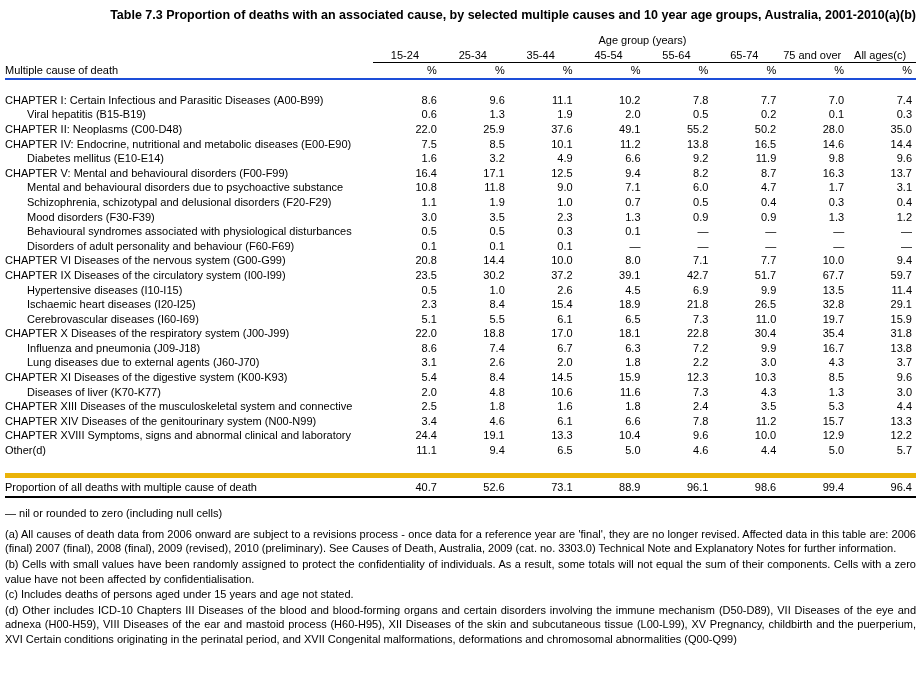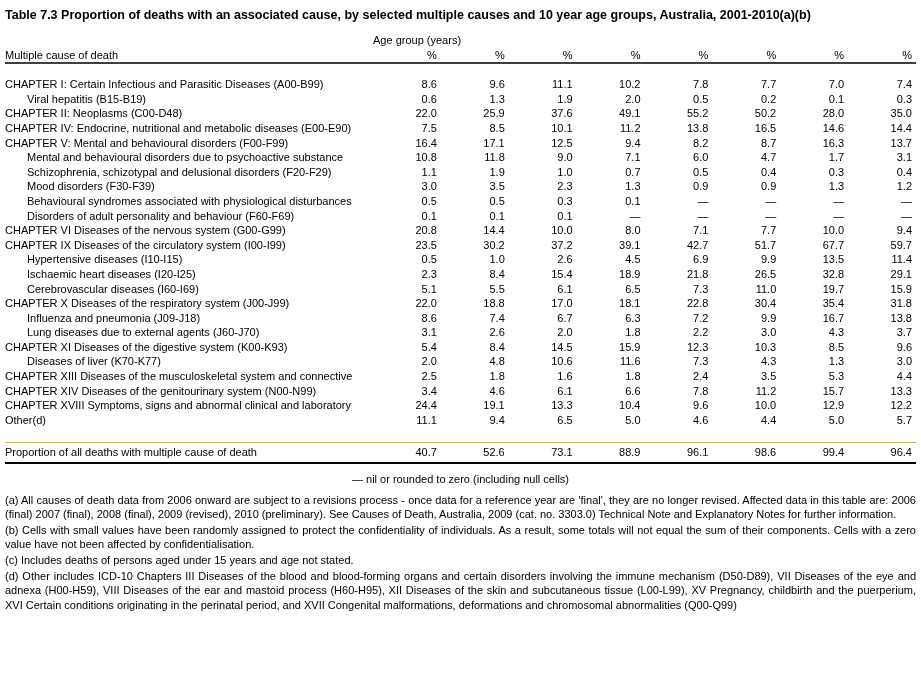--- a/index.html
+++ b/index.html
@@ -1,20 +1,20 @@
 <!DOCTYPE html>
 <html><head>
 <meta charset="utf-8">
 <style>
   html, body { margin: 0; padding: 0; background: #ffffff; color: #000000; }
   body { font-family: "Liberation Sans", "DejaVu Sans", sans-serif; width: 921px; }
   .page { width: 921px; box-sizing: border-box; padding: 6px 5px 0 5px; }
 
   .title {
-    text-align: left;
+    text-align: right;
     font-weight: bold;
     font-size: 12.5px;
     line-height: 15px;
     margin: 2px 0 10px 0;
   }
 
   table.data {
     width: 100%;
     border-collapse: collapse;
     table-layout: fixed;
@@ -23,43 +23,43 @@
   table.data th, table.data td {
     padding: 0 4px 0 0;
     line-height: 14.6px;
     vertical-align: bottom;
     white-space: nowrap;
     overflow: hidden;
     font-weight: normal;
   }
   col.label-col { width: 368px; }
 
-  .span-row th { font-weight: bold; text-align: left; }
+  .span-row th { font-weight: bold; text-align: center; }
   .cols-row th { font-weight: bold; text-align: center; padding-bottom: 1px; }
   .cols-row th.num-h { border-bottom: 1px solid #000; }
-  .unit-row th { font-weight: bold; border-bottom: 2px solid #404040; padding-bottom: 1px; }
+  .unit-row th { font-weight: bold; border-bottom: 2px solid #1d4ed8; padding-bottom: 1px; }
   .unit-row th.row-header { text-align: left; }
   .unit-row th.unit { text-align: right; }
 
   tbody td.label { text-align: left; }
   tbody td.label.indent { padding-left: 22px; }
   tbody td.num, tfoot td.num { text-align: right; }
   tbody tr.first-data td { padding-top: 13px; }
 
   tfoot tr.spacer-row td { height: 15px; }
   tfoot tr.total-row td {
-    border-top: 1px solid #eab308;
+    border-top: 5px solid #eab308;
     border-bottom: 2px solid #000;
     padding-top: 2px;
     padding-bottom: 2px;
   }
   tfoot td.label { text-align: left; }
 
   .footnotes { margin-top: 8px; font-size: 11px; line-height: 14.6px; }
-  .footnotes .nil-note { margin: 2px 0 6px 0; text-align: center; }
+  .footnotes .nil-note { margin: 2px 0 6px 0; }
   .footnotes .note { text-align: justify; margin: 0 0 1px 0; }
 </style>
 </head>
 <body>
 
 <div class="page">
 
   <div class="title">Table 7.3 Proportion of deaths with an associated cause, by selected multiple causes and 10 year age groups, Australia, 2001-2010(a)(b)</div>
 
   <table class="data">
@@ -71,20 +71,31 @@
         <col>
         <col>
         <col>
         <col>
         <col>
     </colgroup>
     <thead>
       <tr class="span-row">
         <th></th>
         <th colspan="8">Age group (years)</th>
+      </tr>
+      <tr class="cols-row">
+        <th></th>
+        <th class="num-h">15-24</th>
+        <th class="num-h">25-34</th>
+        <th class="num-h">35-44</th>
+        <th class="num-h">45-54</th>
+        <th class="num-h">55-64</th>
+        <th class="num-h">65-74</th>
+        <th class="num-h">75 and over</th>
+        <th class="num-h">All ages(c)</th>
       </tr>
       <tr class="unit-row">
         <th class="row-header">Multiple cause of death</th>
         <th class="unit">%</th>
         <th class="unit">%</th>
         <th class="unit">%</th>
         <th class="unit">%</th>
         <th class="unit">%</th>
         <th class="unit">%</th>
         <th class="unit">%</th>
@@ -130,20 +141,31 @@
           <td class="num">7.5</td>
           <td class="num">8.5</td>
           <td class="num">10.1</td>
           <td class="num">11.2</td>
           <td class="num">13.8</td>
           <td class="num">16.5</td>
           <td class="num">14.6</td>
           <td class="num">14.4</td>
         </tr>
         <tr>
+          <td class="label indent">Diabetes mellitus (E10-E14)</td>
+          <td class="num">1.6</td>
+          <td class="num">3.2</td>
+          <td class="num">4.9</td>
+          <td class="num">6.6</td>
+          <td class="num">9.2</td>
+          <td class="num">11.9</td>
+          <td class="num">9.8</td>
+          <td class="num">9.6</td>
+        </tr>
+        <tr>
           <td class="label">CHAPTER V: Mental and behavioural disorders (F00-F99)</td>
           <td class="num">16.4</td>
           <td class="num">17.1</td>
           <td class="num">12.5</td>
           <td class="num">9.4</td>
           <td class="num">8.2</td>
           <td class="num">8.7</td>
           <td class="num">16.3</td>
           <td class="num">13.7</td>
         </tr>

